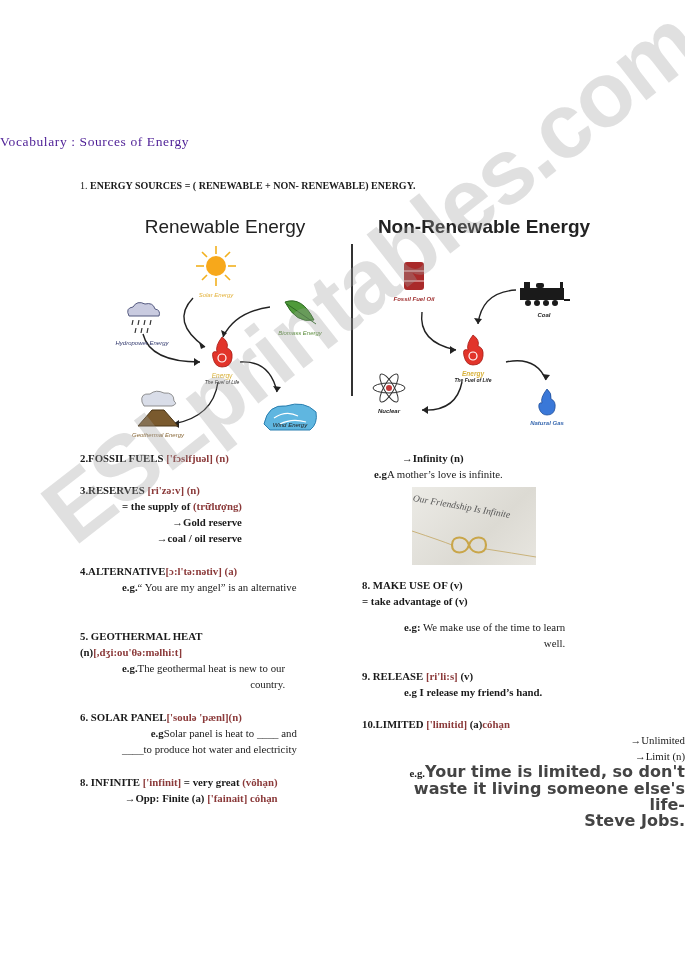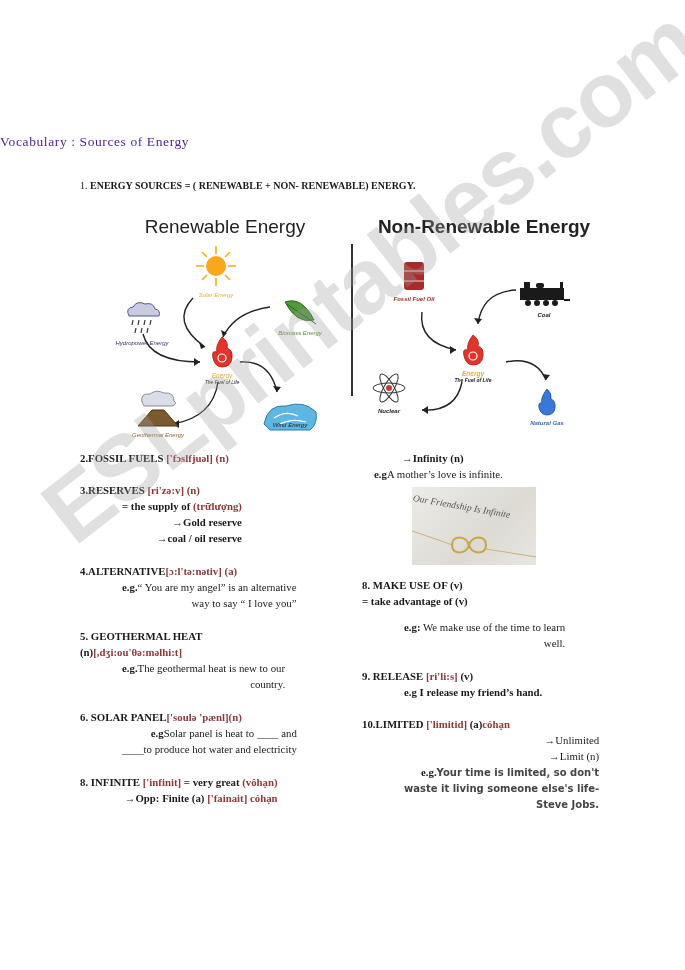--- a/index.html
+++ b/index.html
@@ -30,21 +30,21 @@
       font-size: 6px; font-style: italic; white-space: nowrap;
     }
     svg.arrows { position: absolute; left: 0; top: 0; }
 
     
     .entry { position: absolute; font-size: 10.8px; line-height: 16px; }
     .head { font-weight: bold; }
     .ph { color: #8b3a3a; font-weight: bold; margin-top: 24px; }
     .indent { padding-left: 42px; text-align: right; }
     .b { font-weight: bold; }
-    .sans-b { font-family: "DejaVu Sans", sans-serif; font-weight: bold; font-size: 10px; color: #444; }
+    .sans-b { font-family: "DejaVu Sans", sans-serif; font-weight: bold; font-size: 16px; color: #444; }
 
     .photo {
       position: absolute; left: 412px; top: 487px; width: 124px; height: 78px;
       background: linear-gradient(135deg, #ecebe6 0%, #dcdad3 60%, #e8e6e0 100%);
       overflow: hidden;
     }
     .photo-caption {
       position: absolute; left: 2px; top: 6px; width: 140px;
       font-family: "Liberation Serif", serif; font-style: italic; font-size: 9.5px; color: #555;
       transform: rotate(10deg); transform-origin: left top; white-space: nowrap;
@@ -235,21 +235,20 @@
   <div class="indent b">→coal / oil reserve</div>
 </div>
 
 <div class="entry" style="left:80px;top:563px;">
   <div>
     <span class="head">4.ALTERNATIVE</span><span class="ph">[ɔ:l'tə:nətiv] (a)</span>
   </div>
   <div class="indent">
     <span class="b">e.g.</span><span>“ You are my angel” is an alternative</span>
   </div>
-  <div class="indent">way to say “ I love you”</div>
 </div>
 
 <div class="entry" style="left:80px;top:628px;">
   <div class="head">5. GEOTHERMAL HEAT</div>
   <div>
     <span class="b">(n)</span><span class="ph">[,dʒi:ou'θə:məlhi:t]</span>
   </div>
   <div class="indent">
     <span class="b">e.g.</span><span>The geothermal heat is new to our</span>
   </div>

